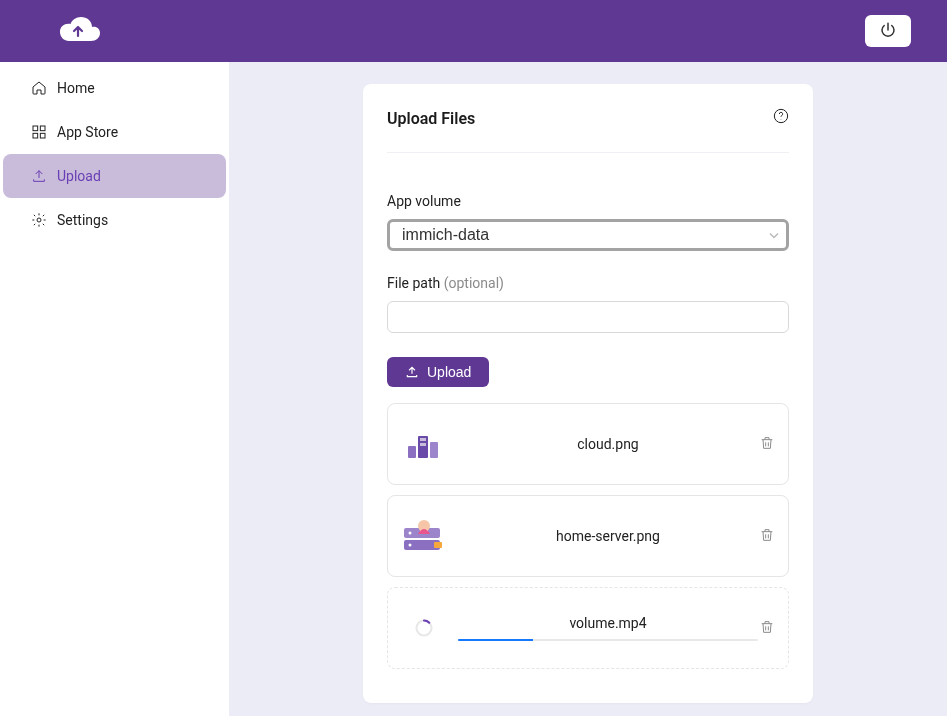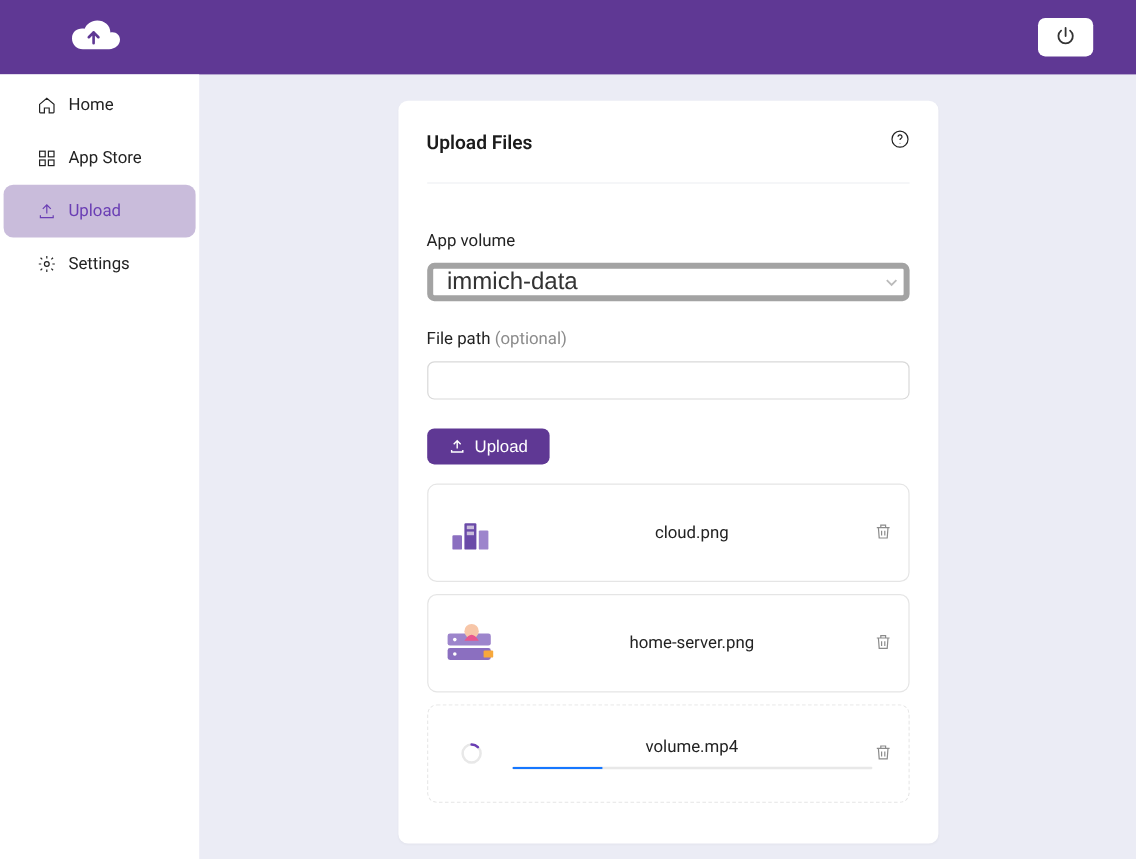--- a/index.html
+++ b/index.html
@@ -48,21 +48,21 @@
       stroke: #333;
       fill: none;
     }
     
     .layout {
       display: flex;
       height: calc(716px - 62px);
     }
     
     .sidebar {
-      width: 166px;
+      width: 229px;
       background: #fff;
       padding-top: 4px;
       flex-shrink: 0;
     }
     .sidebar-item {
       display: flex;
       align-items: center;
       height: 44px;
       padding: 0 28px;
       font-size: 14px;
@@ -141,23 +141,23 @@
     .form-label .optional {
       color: #8b8b8b;
     }
     .select-box {
       position: relative;
     }
     .select-input {
       width: 100%;
       height: 32px;
       padding: 0 28px 0 12px;
-      border: 5px solid #a3a3a3;
+      border: 3px solid #a3a3a3;
       border-radius: 6px;
-      font-size: 20px;
+      font-size: 16px;
       color: #333;
       background: #fff;
       cursor: pointer;
       text-align: left;
     }
     .select-chevron {
       position: absolute;
       right: 10px;
       top: 50%;
       transform: translateY(-50%);

